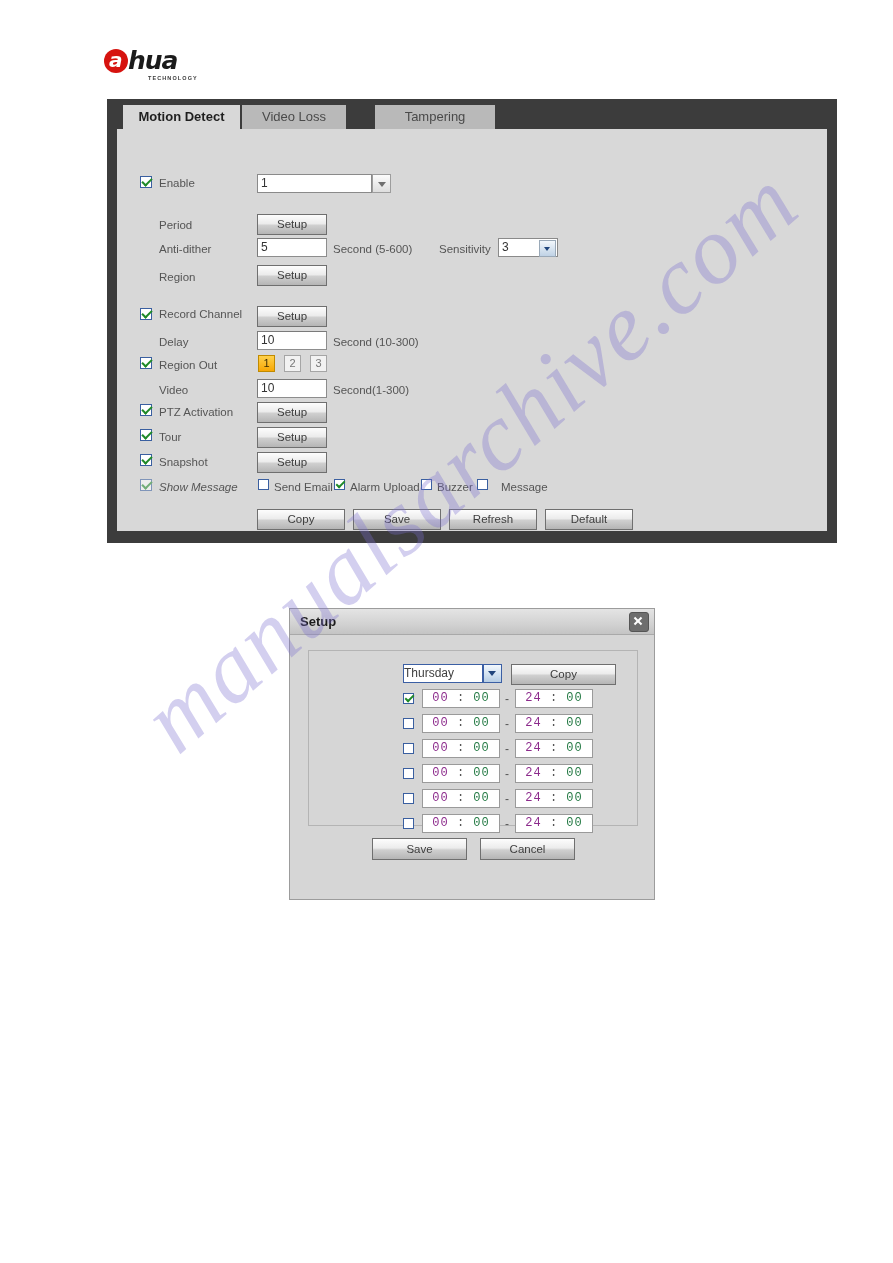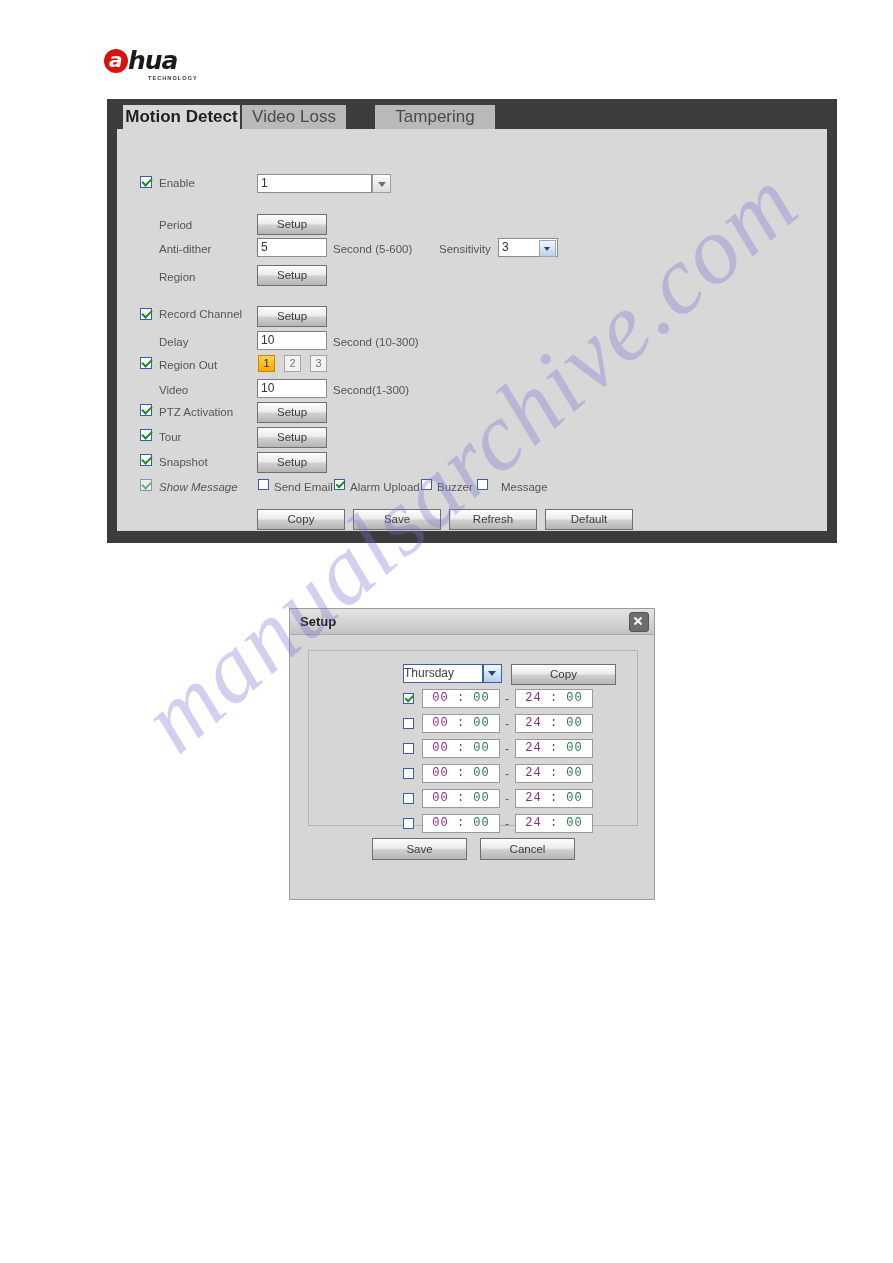--- a/index.html
+++ b/index.html
@@ -100,21 +100,21 @@
     left: 0; top: 0;
     width: 730px;
     height: 30px;
   }
   .tab {
     position: absolute;
     top: 6px;
     height: 24px;
     line-height: 23px;
     text-align: center;
-    font-size: 17px;
+    font-size: 13px;
     box-sizing: border-box;
     cursor: default;
   }
   .tab.inactive {
     background: #b9b9b9;
     color: #4a4a4a;
   }
   .tab.active {
     background: #d8d8d8;
     color: #1f1f1f;

